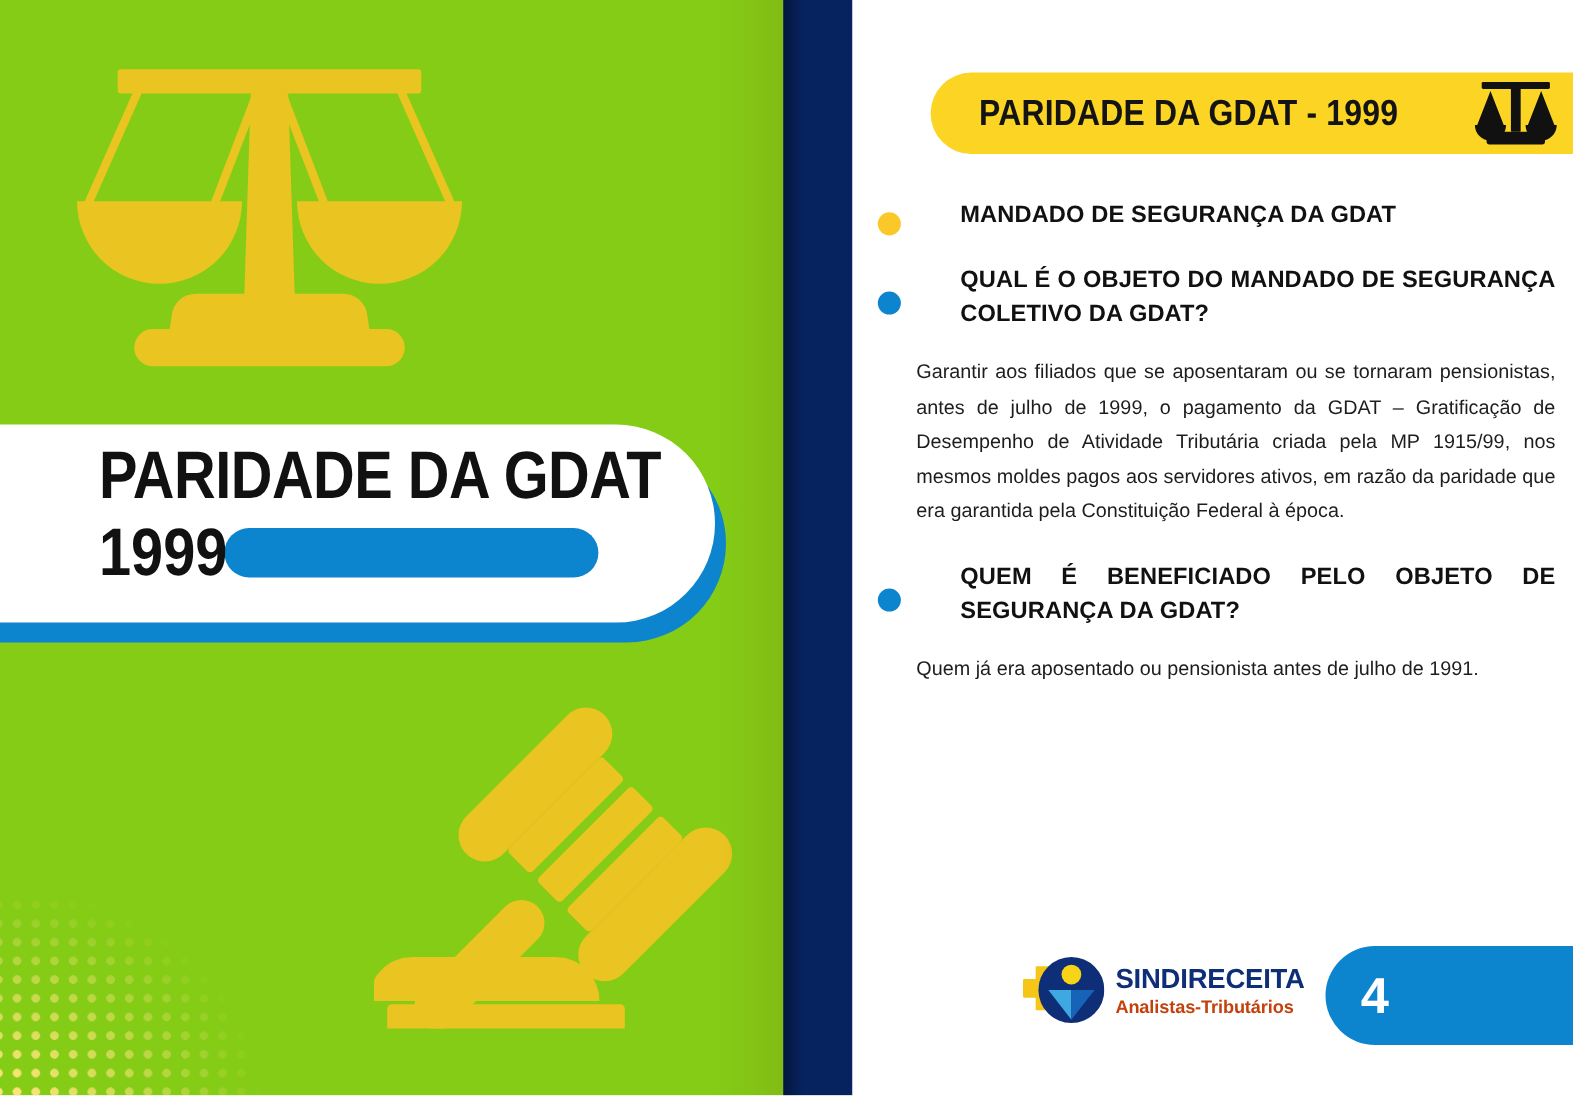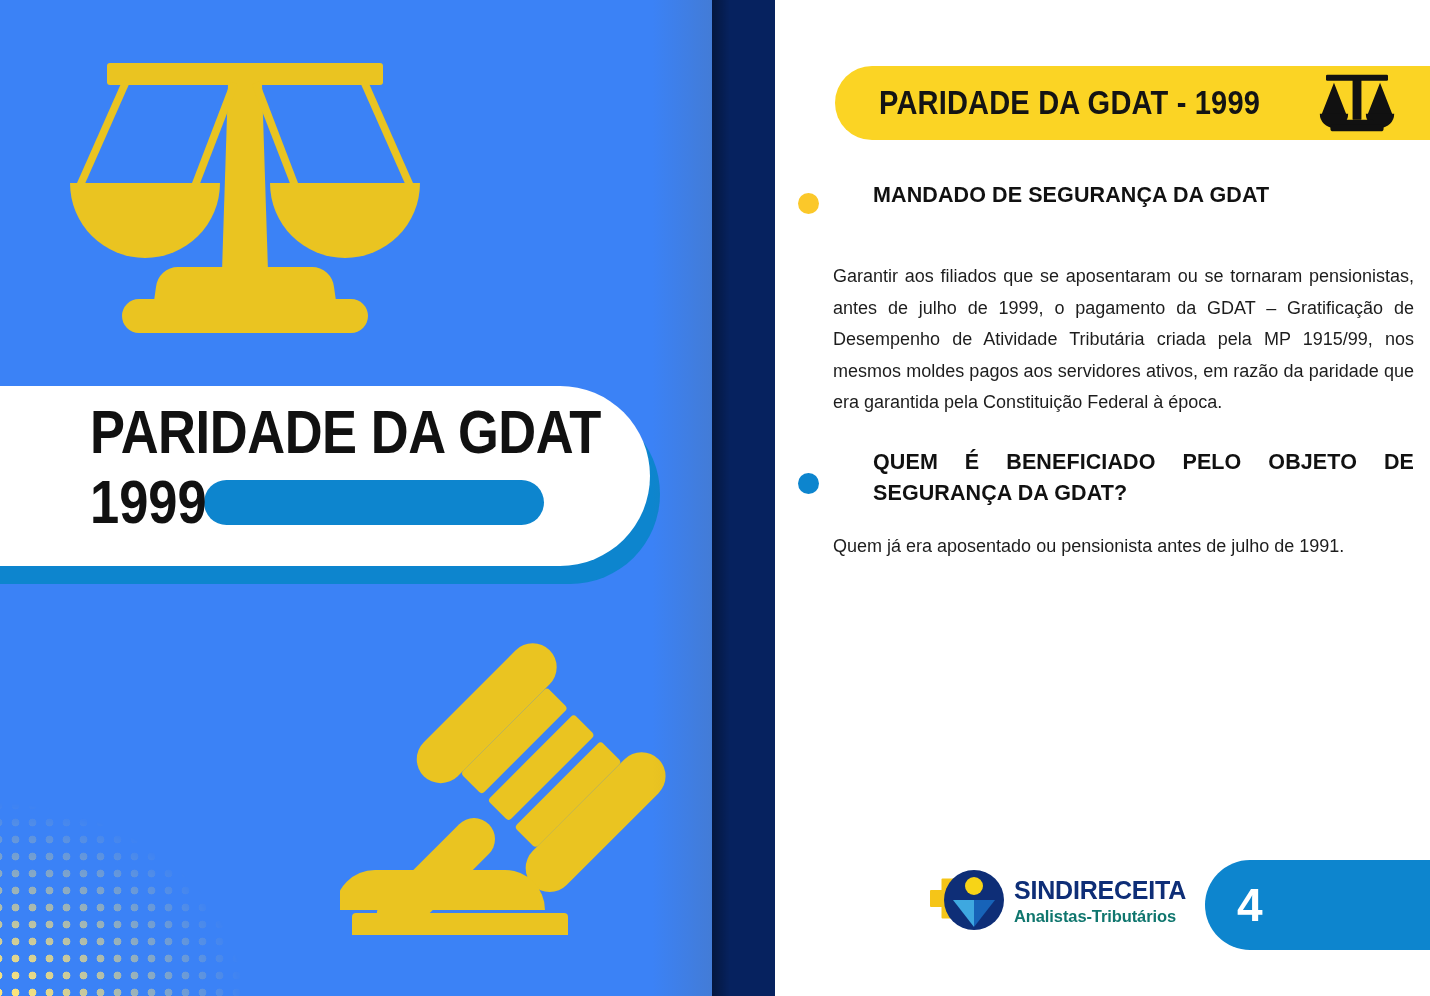--- a/index.html
+++ b/index.html
@@ -18,21 +18,21 @@
     background: #ffffff;
   }
 
   
   .left-panel {
     position: absolute;
     left: 0;
     top: 0;
     width: 712px;
     height: 996px;
-    background: #3b82f6;
+    background: #84cc16;
     overflow: hidden;
   }
   .left-panel-shade {
     position: absolute;
     right: 0;
     top: 0;
     width: 60px;
     height: 100%;
     background: linear-gradient(to right, rgba(0,0,0,0) 0%, rgba(120,80,0,0.13) 100%);
     pointer-events: none;
@@ -165,22 +165,22 @@
     position: absolute;
     right: 0;
     top: 66px;
     height: 74px;
     background: #FBD424;
     border-top-left-radius: 40px;
     border-bottom-left-radius: 40px;
     display: flex;
     align-items: center;
     padding-left: 44px;
-    padding-right: 32px;
-    gap: 4px;
+    padding-right: 11px;
+    gap: 14px;
   }
   .header-badge-text {
     font-family: "Liberation Sans Narrow", "Liberation Sans", sans-serif;
     font-weight: 700;
     font-size: 33px;
     letter-spacing: 0.2px;
     color: #141414;
     transform: scaleX(0.88);
     transform-origin: left center;
     white-space: nowrap;
@@ -264,21 +264,21 @@
     font-weight: 700;
     font-size: 25px;
     letter-spacing: -0.2px;
     color: #0E2E77;
   }
   .logo-word-sub {
     font-family: "Liberation Sans", sans-serif;
     font-weight: 700;
     font-size: 16.5px;
     letter-spacing: -0.1px;
-    color: #0f766e;
+    color: #c2410c;
     margin-top: 5px;
   }
   .page-pill {
     position: absolute;
     right: 0;
     top: 4px;
     width: 225px;
     height: 90px;
     background: #0D85CE;
     border-top-left-radius: 46px;
@@ -394,20 +394,24 @@
 
     <div class="content">
 
       <div class="bullet-row">
         <span class="bullet-dot dot-yellow"></span>
         <div class="bullet-heading nojustify">MANDADO DE SEGURANÇA DA GDAT</div>
       </div>
 
       <div class="spacer-lg"></div>
 
+      <div class="bullet-row">
+        <span class="bullet-dot dot-blue" style="top:26px;"></span>
+        <div class="bullet-heading">QUAL É O OBJETO DO MANDADO DE SEGURANÇA COLETIVO DA GDAT?</div>
+      </div>
 
       <div class="spacer-md"></div>
 
       <div class="body-para">Garantir aos filiados que se aposentaram ou se tornaram pensionistas, antes de julho de 1999, o pagamento da GDAT – Gratificação de Desempenho de Atividade Tributária criada pela MP 1915/99, nos mesmos moldes pagos aos servidores ativos, em razão da paridade que era garantida pela Constituição Federal à época.</div>
 
       <div class="spacer-lg"></div>
 
       <div class="bullet-row">
         <span class="bullet-dot dot-blue" style="top:26px;"></span>
         <div class="bullet-heading">QUEM É BENEFICIADO PELO OBJETO DE SEGURANÇA DA GDAT?</div>

